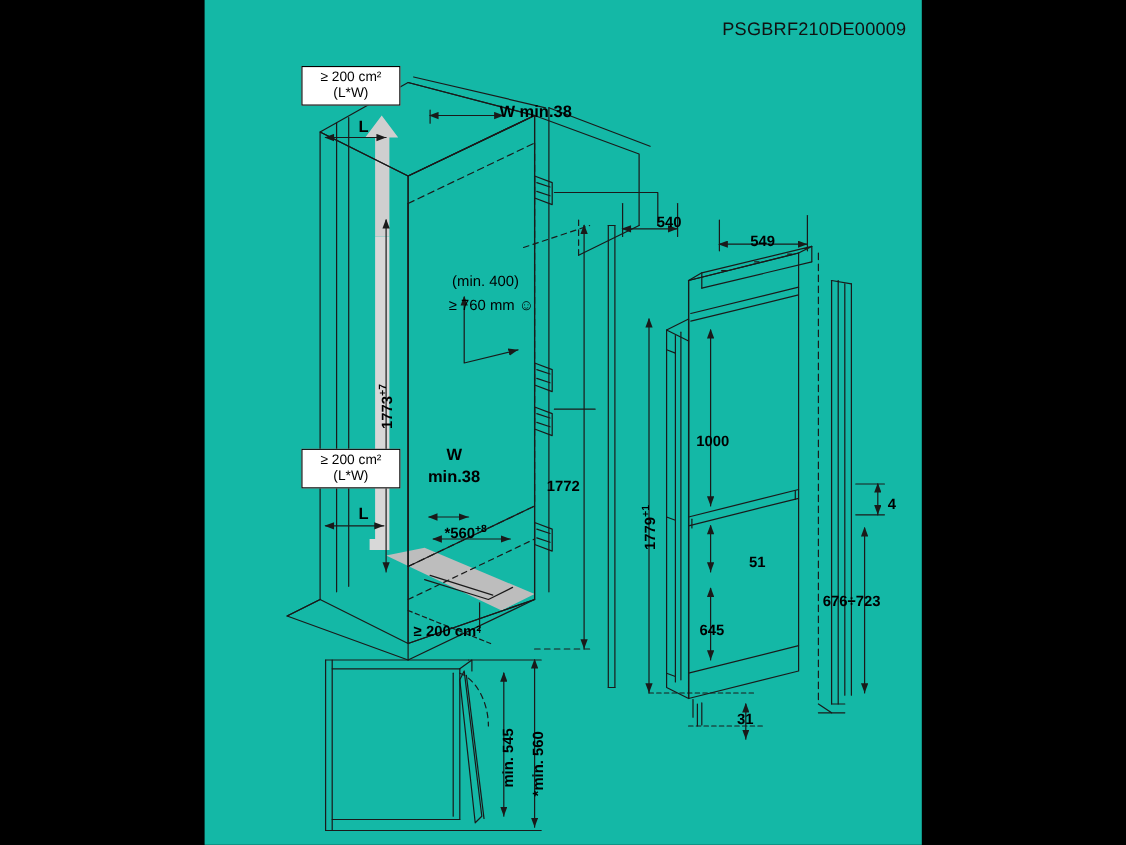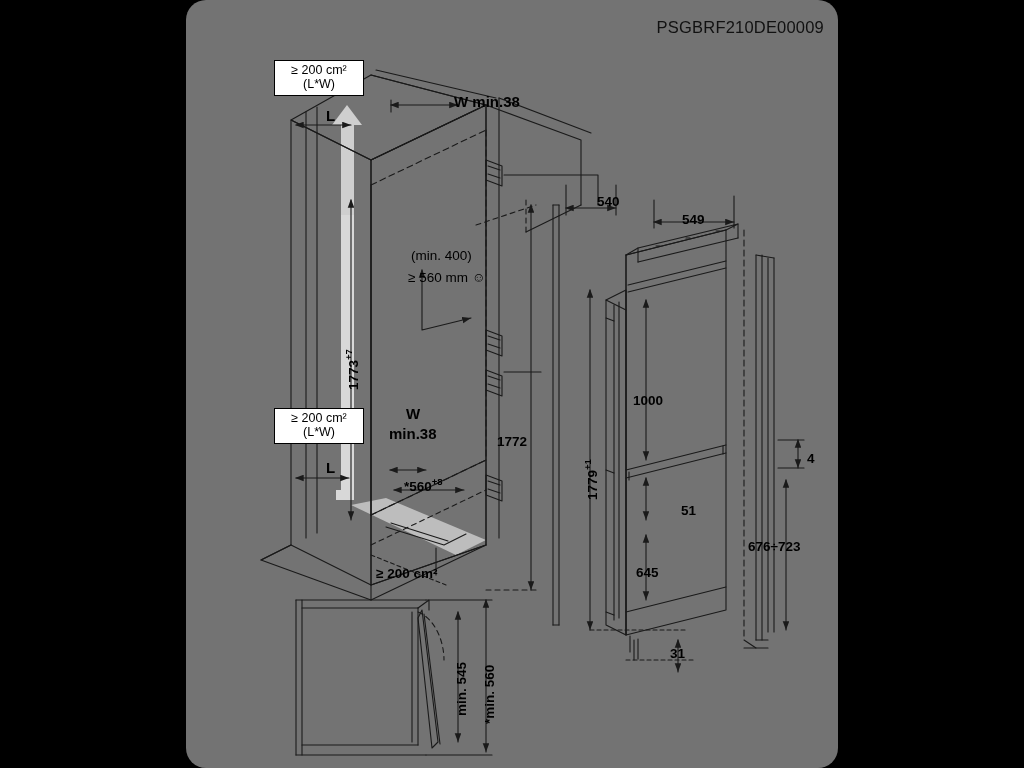--- a/index.html
+++ b/index.html
@@ -18,22 +18,21 @@
     width: 1024px;
     height: 768px;
     background: #000000;
   }
   #sheet {
     position: absolute;
     left: 186px;
     top: 0;
     width: 652px;
     height: 768px;
-    background: #737373;
-    border-radius: 20px;
+    background: #14b8a6;
   }
   #doc-code {
     position: absolute;
     right: 14px;
     top: 18px;
     font-size: 16.5px;
     color: #111;
     letter-spacing: 0.2px;
     font-family: "Liberation Sans", sans-serif;
   }
@@ -268,21 +267,21 @@
       </g>
     </svg>
 
     <div class="lbl boxed" style="left:88px; top:60px; width:78px;"><span>≥ 200 cm²</span><br><span>(L*W)</span></div>
 
     <div class="lbl big bold" style="left:268px; top:93px;">W min.38</div>
 
     <div class="lbl big bold" style="left:140px; top:107px;">L</div>
 
     <div class="lbl" style="left:225px; top:248px;">(min. 400)</div>
-    <div class="lbl" style="left:222px; top:270px;">≥ 560 mm ☺</div>
+    <div class="lbl" style="left:222px; top:270px;">≥ 760 mm ☺</div>
 
     <div class="lbl rot90 bold" style="left:158px; top:390px;"><span>1773</span><span class="sup">+7</span></div>
 
     <div class="lbl boxed" style="left:88px; top:408px; width:78px;"><span>≥ 200 cm²</span><br><span>(L*W)</span></div>
 
     <div class="lbl big bold" style="left:220px; top:405px;">W</div>
     <div class="lbl big bold" style="left:203px; top:425px;">min.38</div>
 
     <div class="lbl big bold" style="left:140px; top:459px;">L</div>
 

